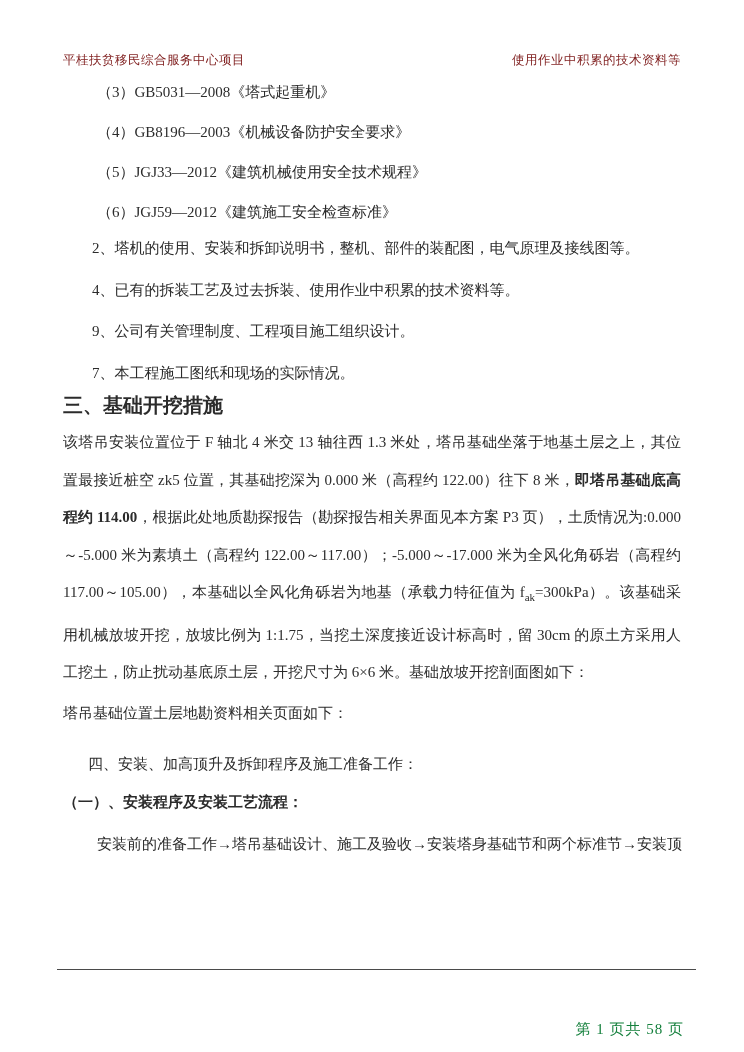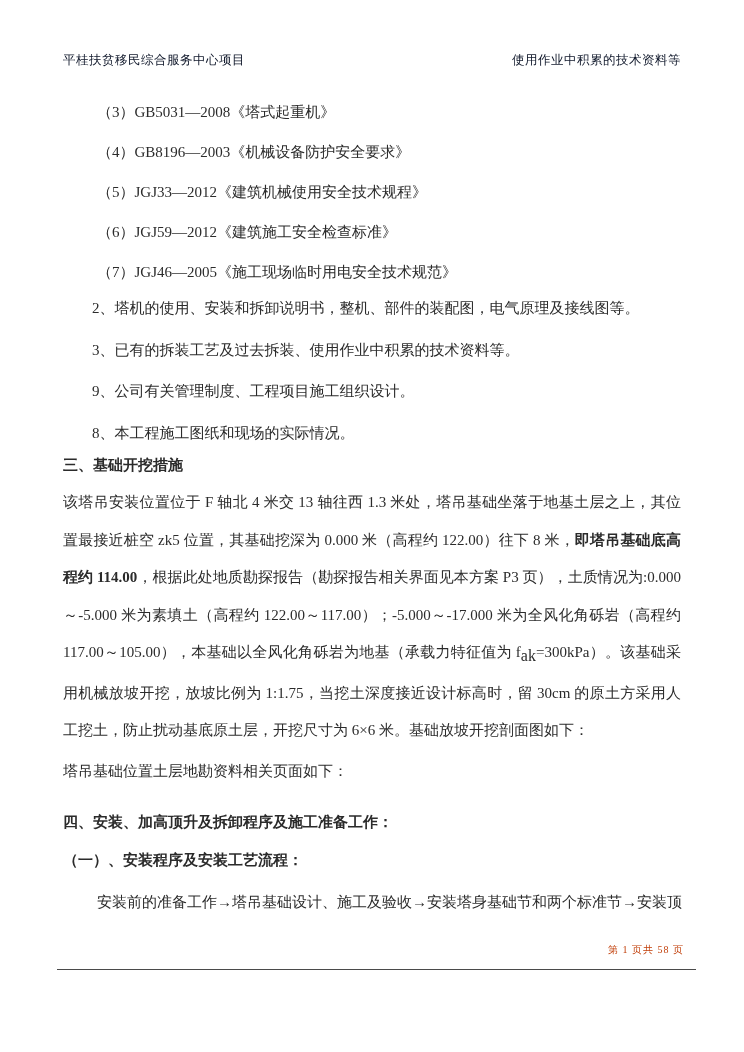--- a/index.html
+++ b/index.html
@@ -17,26 +17,26 @@
     color: #2b2b2b;
   }
   .header {
     position: absolute;
     top: 52px;
     left: 63px;
     right: 63px;
     display: flex;
     justify-content: space-between;
     font-size: 12.5px;
-    color: #0f172a;
+    color: #7f1d1d;
     letter-spacing: 0.5px;
   }
   .content {
     position: absolute;
-    top: 92px;
+    top: 72px;
     left: 63px;
     right: 63px;
     font-size: 15px;
   }
   .ref-item {
     line-height: 40px;
     text-indent: 34px;
     white-space: nowrap;
   }
   .materials {
@@ -44,39 +44,40 @@
   }
   .mat-item {
     line-height: 41.5px;
     text-indent: 29px;
     white-space: nowrap;
   }
   .sec-heading {
     margin-top: -8px;
     line-height: 38px;
     font-weight: bold;
-    font-size: 15px;
+    font-size: 20px;
   }
   .body-para {
     margin: 0;
     line-height: 37.5px;
     text-align: justify;
   }
   .body-para sub {
-    font-size: 16px;
+    font-size: 11px;
   }
   .bold-line {
     margin-top: 3px;
     line-height: 37.5px;
     font-weight: normal;
   }
   .sec4-heading {
     margin-top: 13px;
     line-height: 38px;
-    font-weight: bold;
+    font-weight: normal;
+    margin-left: 25px;
   }
   .sub-heading {
     margin-top: 0px;
     line-height: 38px;
     font-weight: bold;
   }
   .flow-line {
     margin-top: 4px;
     line-height: 38px;
     text-indent: 34px;
@@ -86,52 +87,51 @@
   .footer-rule {
     position: absolute;
     top: 969px;
     left: 57px;
     right: 48px;
     border-top: 1px solid #4a4a4a;
     height: 0;
   }
   .footer-text {
     position: absolute;
-    top: 943px;
+    top: 1020px;
     right: 60px;
-    font-size: 10px;
-    color: #c2410c;
+    font-size: 15px;
+    color: #15803d;
     letter-spacing: 1px;
   }
 </style>
 </head>
 <body>
 
 <div class="page">
 
   <div class="header">
     <span>平桂扶贫移民综合服务中心项目</span>
     <span>使用作业中积累的技术资料等</span>
   </div>
 
   <div class="content">
 
     <div class="ref-list">
       <div class="ref-item">（3）GB5031—2008《塔式起重机》</div>
       <div class="ref-item">（4）GB8196—2003《机械设备防护安全要求》</div>
       <div class="ref-item">（5）JGJ33—2012《建筑机械使用安全技术规程》</div>
       <div class="ref-item">（6）JGJ59—2012《建筑施工安全检查标准》</div>
-      <div class="ref-item">（7）JGJ46—2005《施工现场临时用电安全技术规范》</div>
     </div>
 
     <div class="materials">
       <div class="mat-item">2、塔机的使用、安装和拆卸说明书，整机、部件的装配图，电气原理及接线图等。</div>
-      <div class="mat-item">3、已有的拆装工艺及过去拆装、使用作业中积累的技术资料等。</div>
+      <div class="mat-item">4、已有的拆装工艺及过去拆装、使用作业中积累的技术资料等。</div>
       <div class="mat-item">9、公司有关管理制度、工程项目施工组织设计。</div>
-      <div class="mat-item">8、本工程施工图纸和现场的实际情况。</div>
+      <div class="mat-item">7、本工程施工图纸和现场的实际情况。</div>
     </div>
 
     <div class="sec-heading">三、基础开挖措施</div>
 
     <p class="body-para"><span>该塔吊安装位置位于 F 轴北 4 米交 13 轴往西 1.3 米处，塔吊基础坐落于地基土层之上，其位置最接近桩空 zk5 位置，其基础挖深为 0.000 米（高程约 122.00）往下 8 米，</span><b>即塔吊基础底高程约 114.00</b><span>，根据此处地质勘探报告（勘探报告相关界面见本方案 P3 页），土质情况为:0.000～-5.000 米为素填土（高程约 122.00～117.00）；-5.000～-17.000 米为全风化角砾岩（高程约 117.00～105.00），本基础以全风化角砾岩为地基（承载力特征值为 f</span><sub>ak</sub><span>=300kPa）。该基础采用机械放坡开挖，放坡比例为 1:1.75，当挖土深度接近设计标高时，留 30cm 的原土方采用人工挖土，防止扰动基底原土层，开挖尺寸为 6×6 米。基础放坡开挖剖面图如下：</span></p>
 
     <div class="bold-line">塔吊基础位置土层地勘资料相关页面如下：</div>
 
     <div class="sec4-heading">四、安装、加高顶升及拆卸程序及施工准备工作：</div>
 

